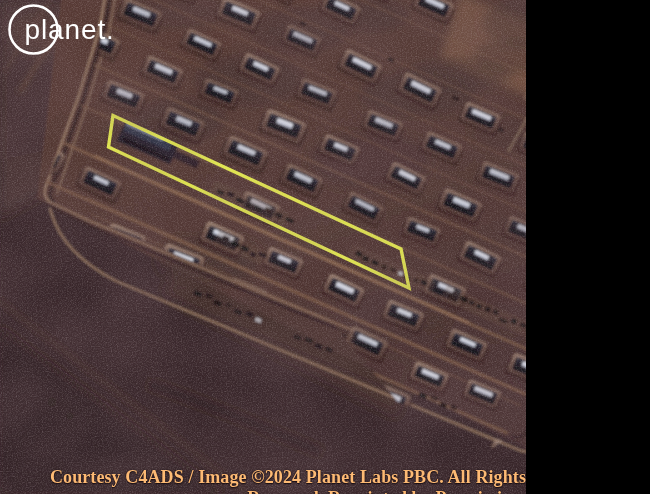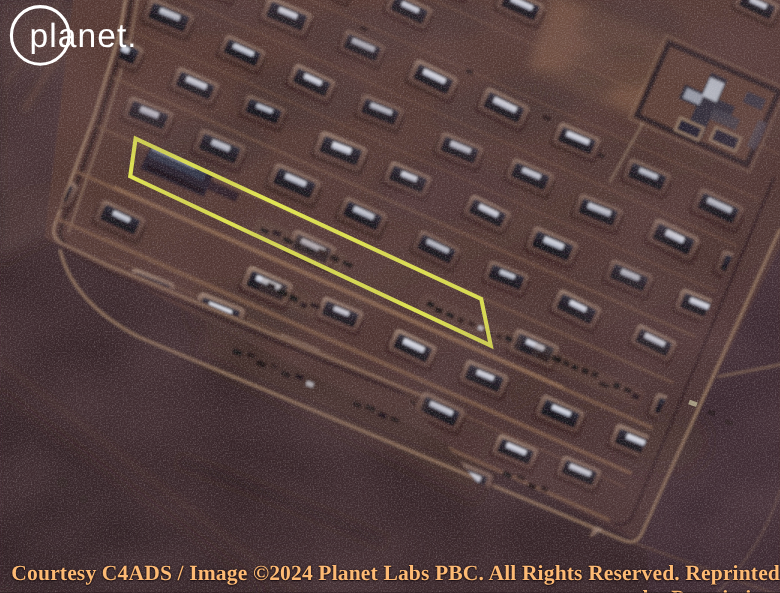--- a/index.html
+++ b/index.html
@@ -1,14 +1,14 @@
 <!DOCTYPE html>
 <html><head><meta charset="utf-8"><title>sat</title><style>
 html,body{margin:0;padding:0;background:#000;}
-#stage{position:relative;width:650px;height:494px;overflow:hidden;background:#3e2b30;font-family:"Liberation Sans",sans-serif;}
+#stage{position:relative;width:526px;height:494px;overflow:hidden;background:#3e2b30;font-family:"Liberation Sans",sans-serif;}
 </style></head><body>
 <div id="stage">
 <svg width="650" height="494" viewBox="0 0 650 494">
 <defs>
 <linearGradient id="ringg" x1="0" y1="0" x2="0.25" y2="1">
           <stop offset="0" stop-color="#a98f7d"></stop>
           <stop offset="0.45" stop-color="#7c6156"></stop>
           <stop offset="1" stop-color="#5e443d"></stop>
         </linearGradient>
 <linearGradient id="roofg" x1="0" y1="0" x2="0" y2="1">

